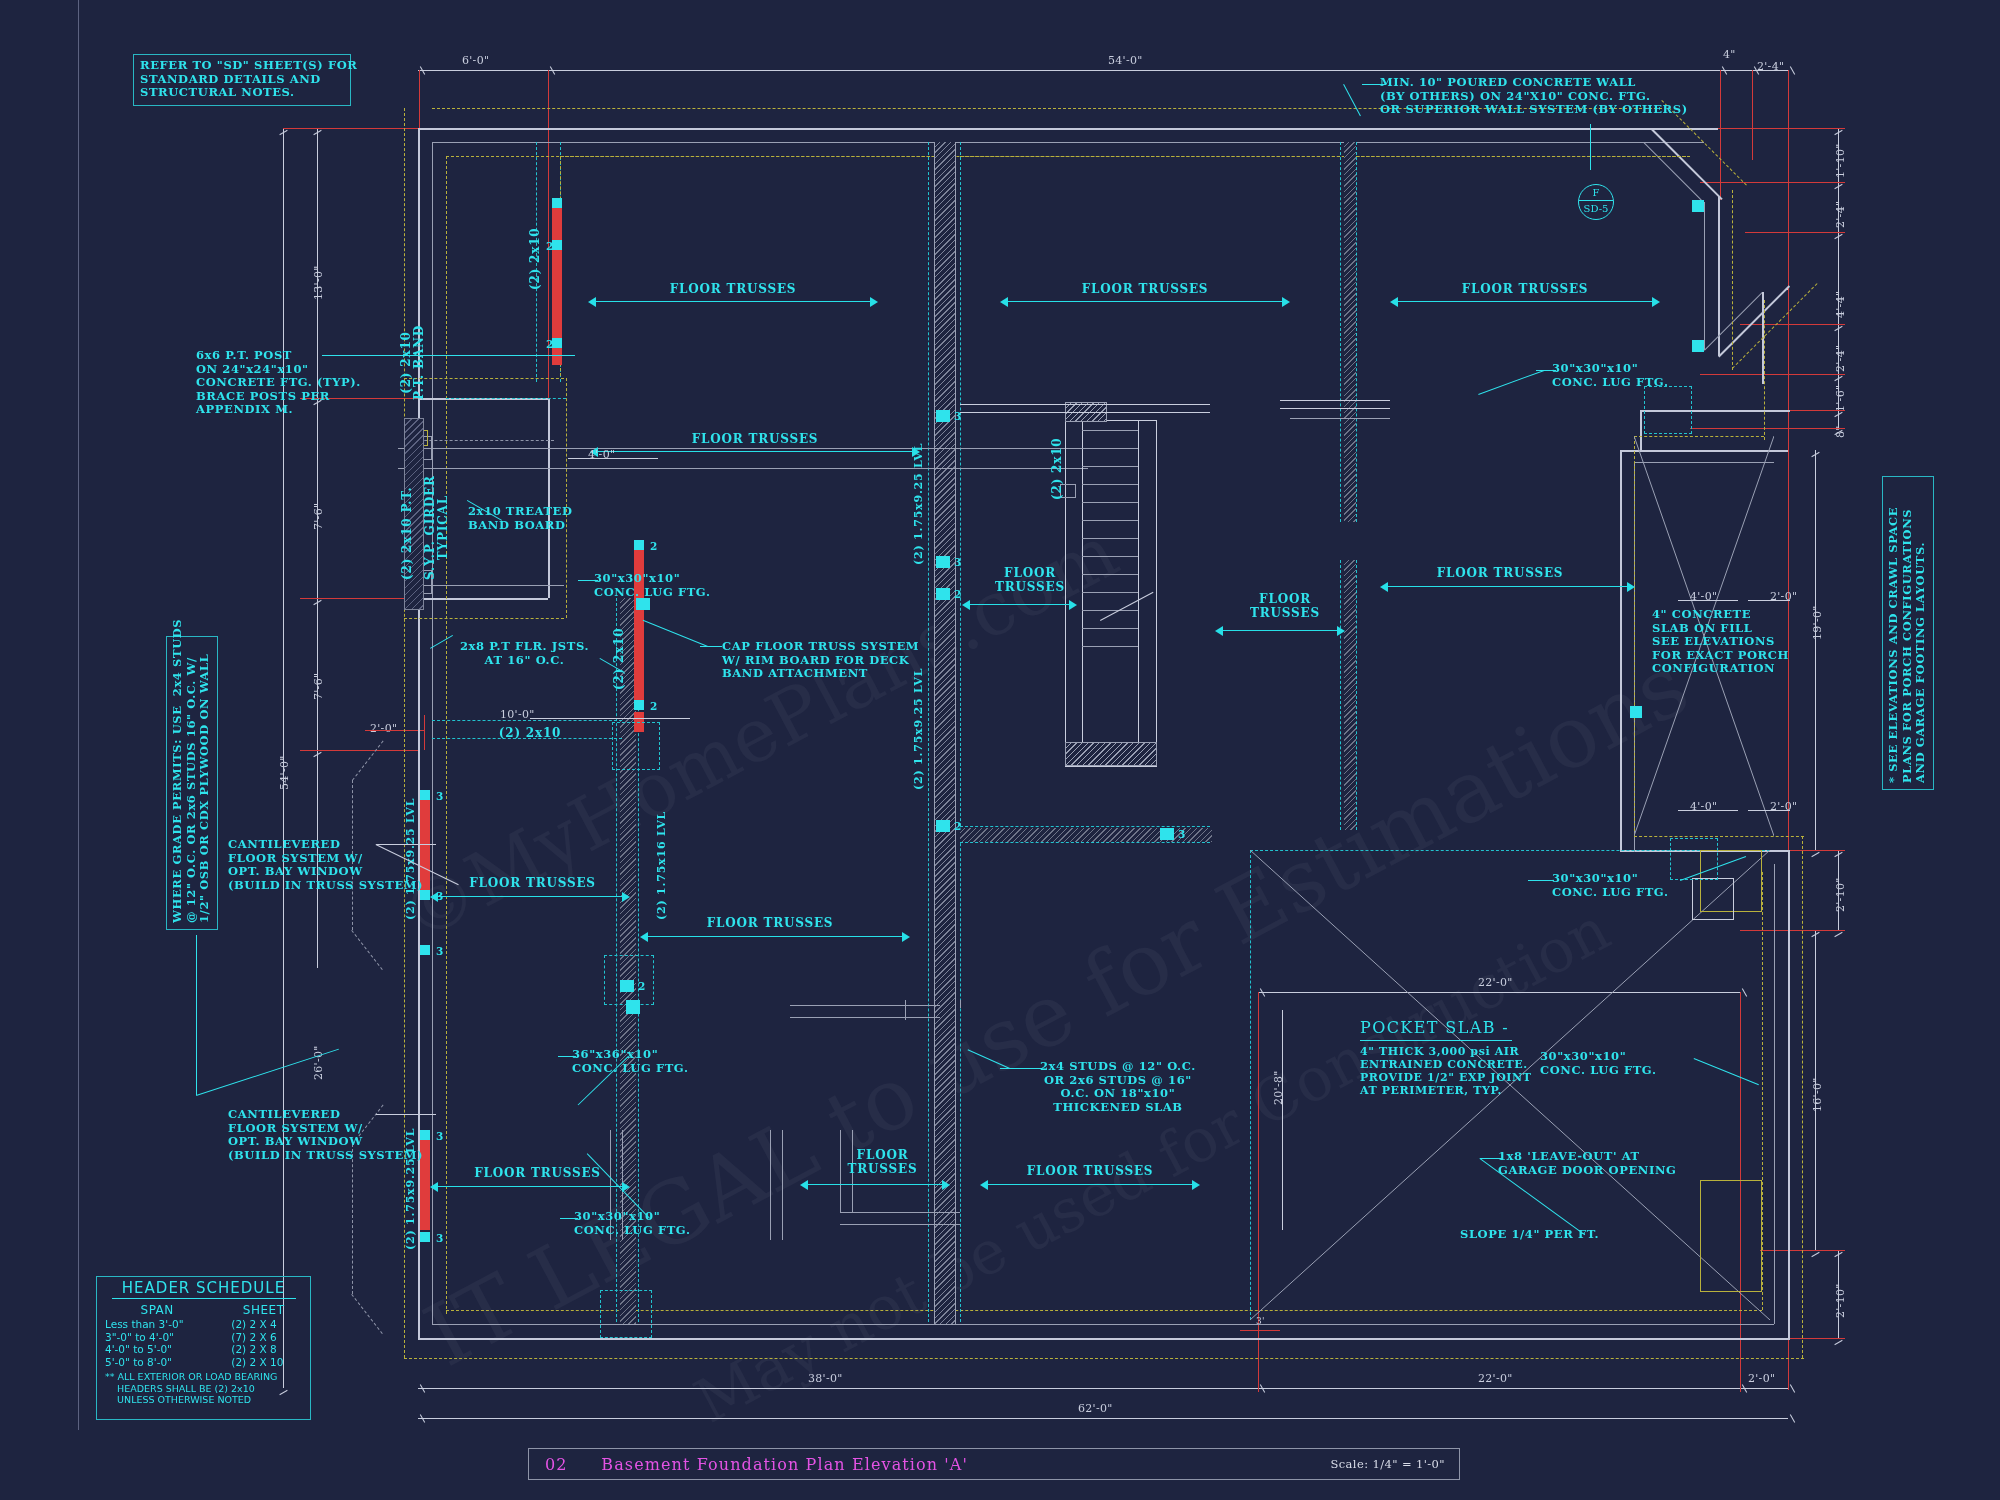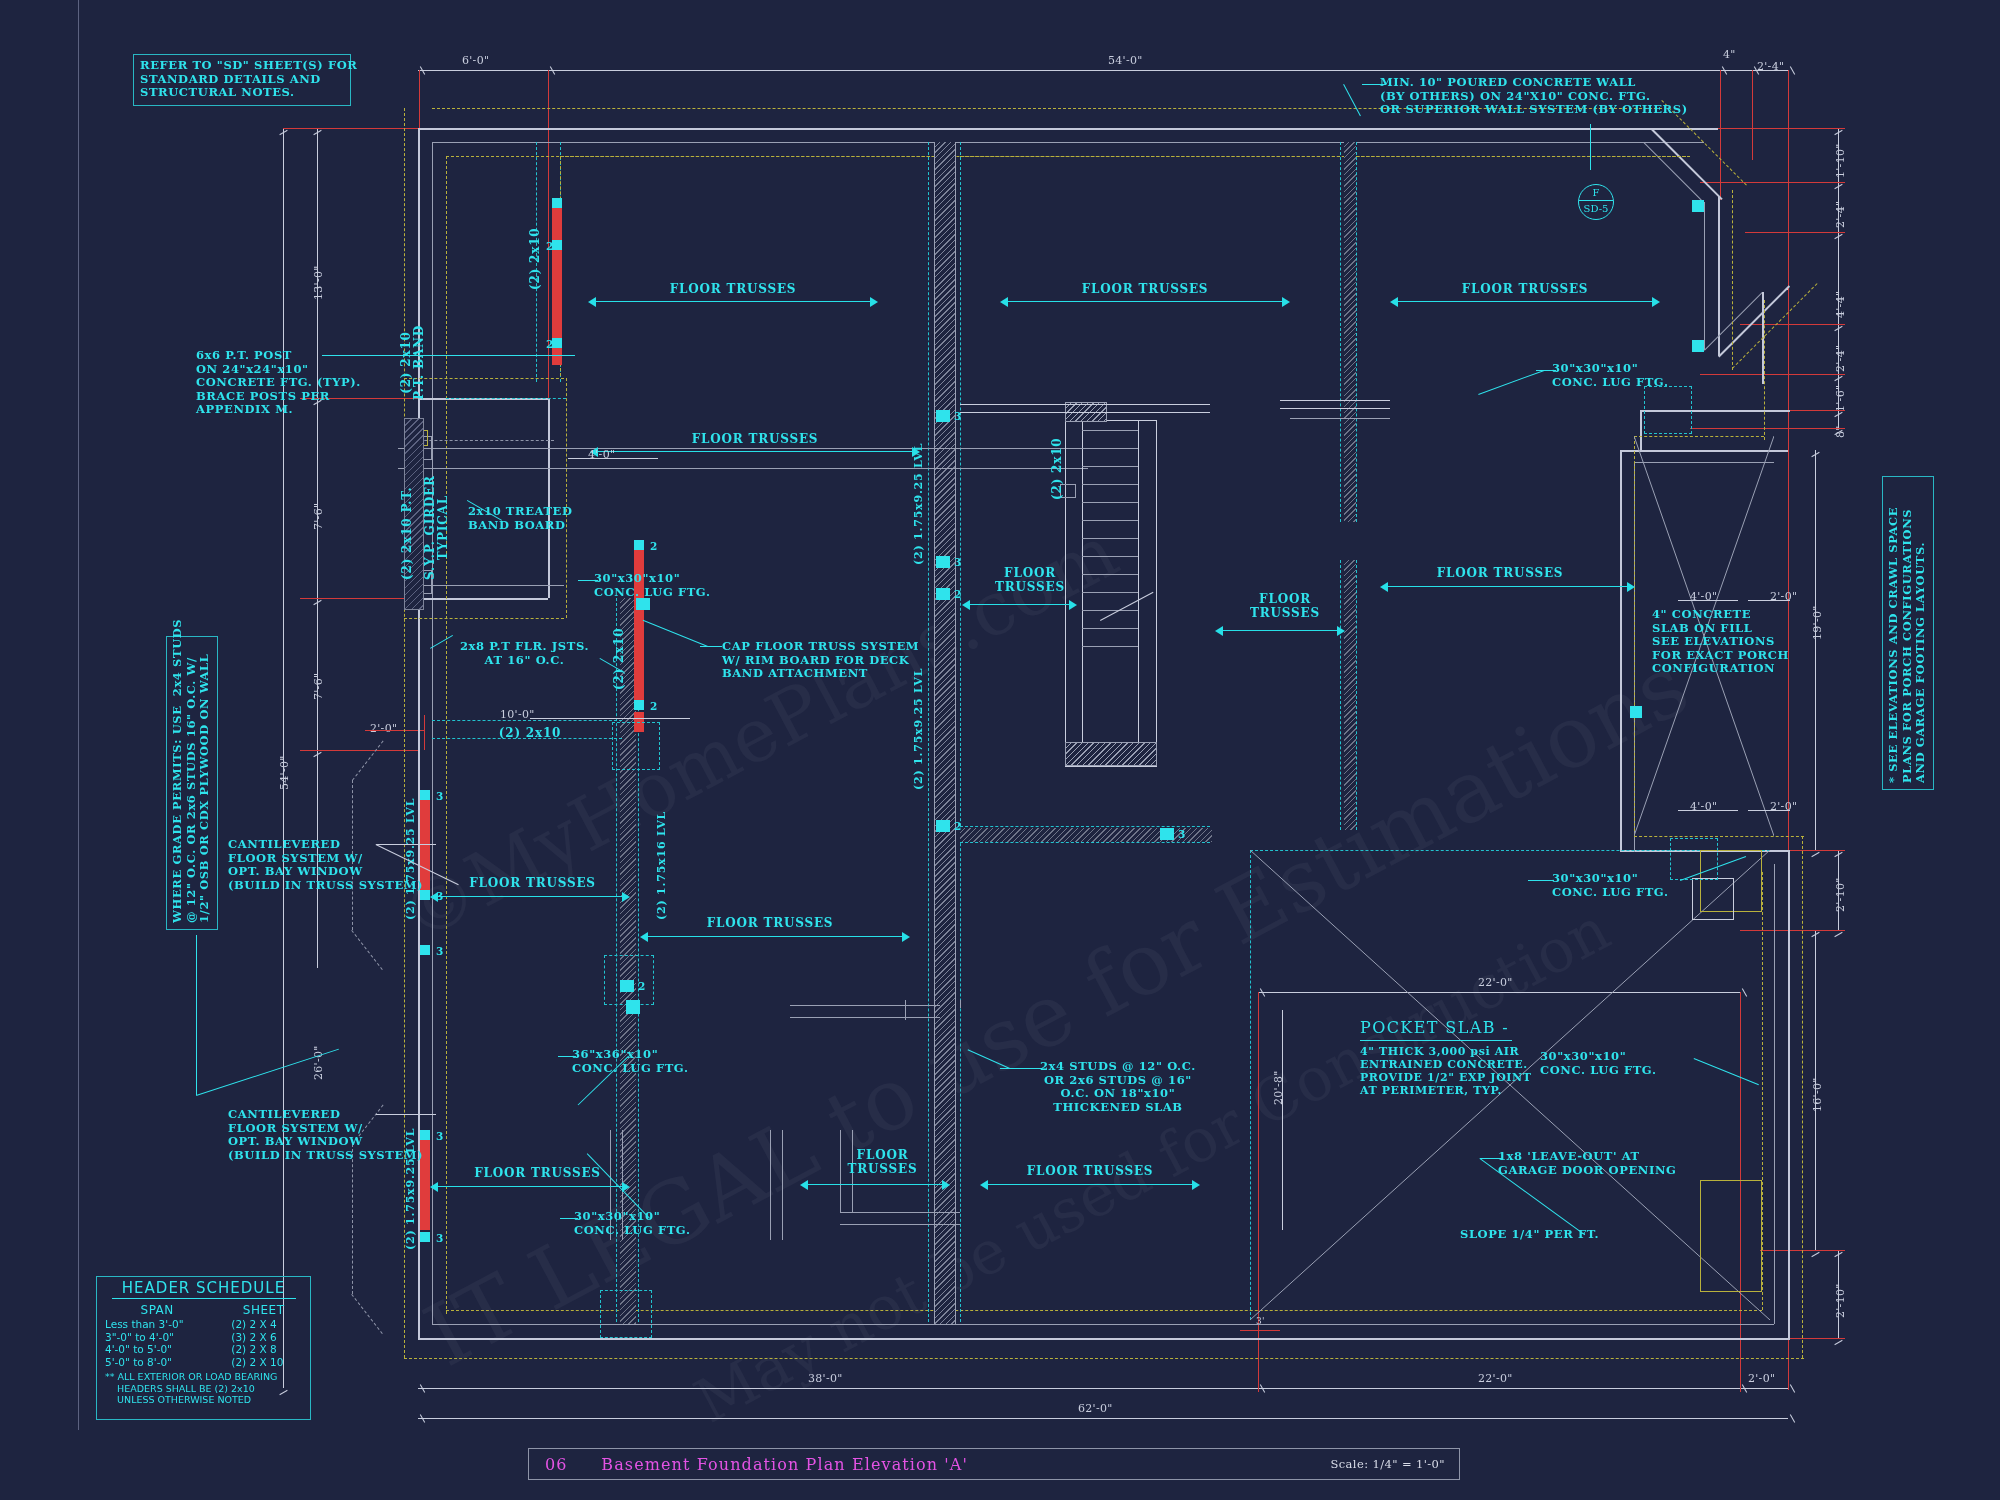--- a/index.html
+++ b/index.html
@@ -798,36 +798,36 @@
           <tr>
         <th>SPAN</th>
         <th>SHEET</th>
       </tr>
       <tr>
         <td class="c1">Less than 3'-0"</td>
         <td class="c2">(2) 2 X 4</td>
       </tr>
       <tr>
         <td class="c1">3"-0" to 4'-0"</td>
-        <td class="c2">(3) 2 X 6</td>
+        <td class="c2">(7) 2 X 6</td>
       </tr>
       <tr>
         <td class="c1">4'-0" to 5'-0"</td>
         <td class="c2">(2) 2 X 8</td>
       </tr>
       <tr>
         <td class="c1">5'-0" to 8'-0"</td>
         <td class="c2">(2) 2 X 10</td>
       </tr>
     </tbody>
       </table>
     <div class="foot">** ALL EXTERIOR OR LOAD BEARING
     HEADERS SHALL BE (2) 2x10
     UNLESS OTHERWISE NOTED</div>
   </div>
 
   <div id="titlebar">
-    <span class="no">06</span>
+    <span class="no">02</span>
     <span class="tt">Basement Foundation Plan Elevation 'A'</span>
     <span class="sc">Scale: 1/4" = 1'-0"</span>
   </div>
 
 </div>
 
 </body></html>

